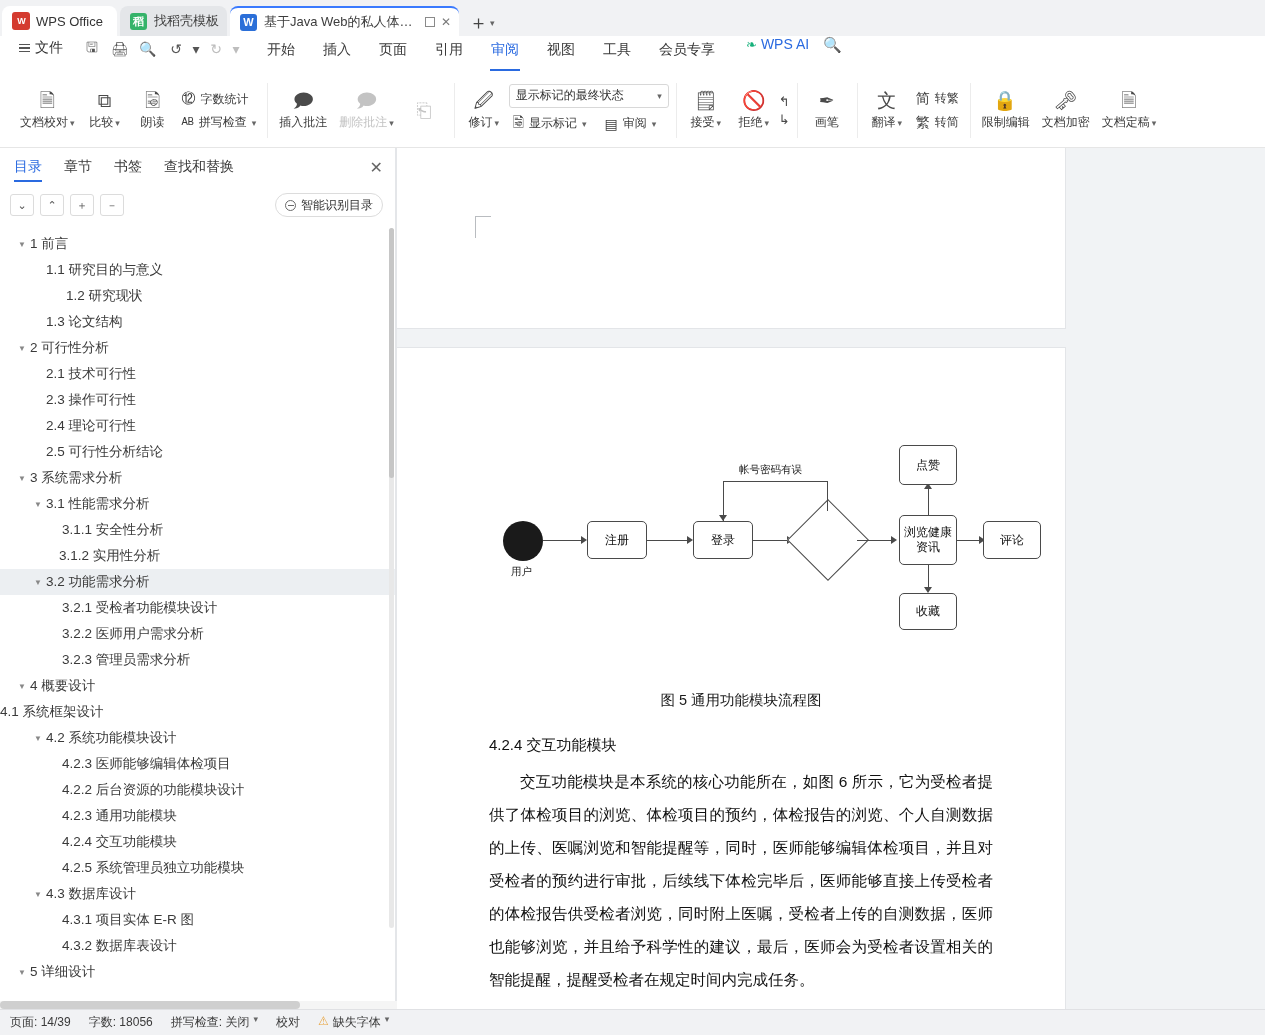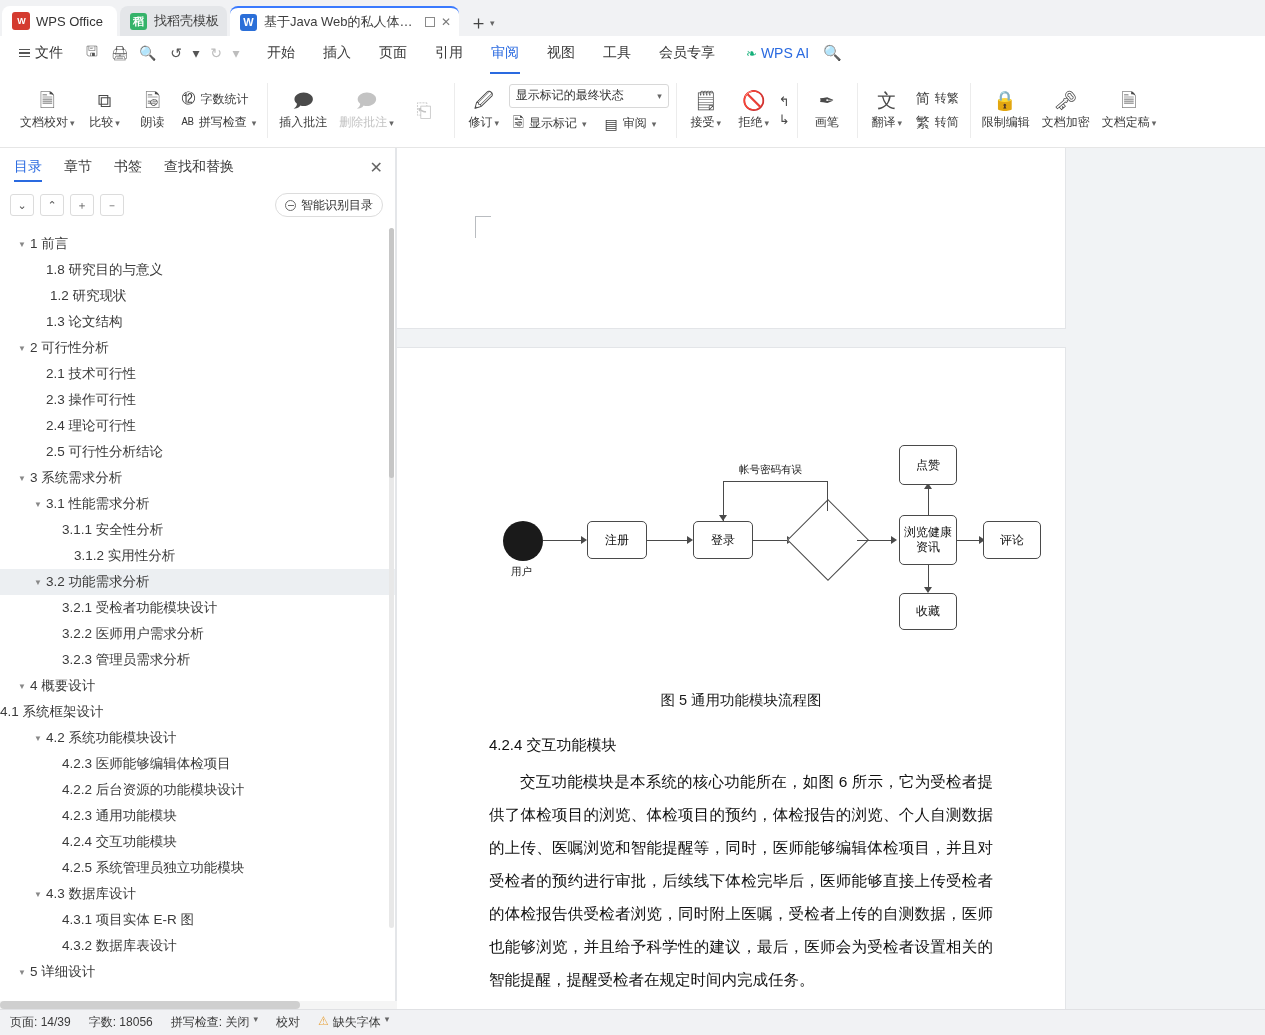--- a/index.html
+++ b/index.html
@@ -41,21 +41,21 @@
   .ico-doc { background: #2b6fd8; }
   .tab-title { white-space: nowrap; overflow: hidden; text-overflow: ellipsis; max-width: 150px; text-align: right; }
   .tab-ctrls { display: flex; align-items: center; gap: 6px; margin-left: 4px; color: #7a7a7a; font-size: 12px; }
   .sq { width: 10px; height: 10px; border: 1px solid #8a8a8a; display: inline-block; }
   .newtab { display: flex; align-items: center; gap: 2px; margin-left: 10px; padding-bottom: 4px; color: #444; }
   .newtab .plus { font-size: 19px; line-height: 1; }
   .caret { font-size: 9px; color: #666; }
 
   
   .menubar {
-    height: 34px; background: #ffffff; display: flex; align-items: center;
+    height: 34px; background: #ffffff; display: flex; align-items: flex-start;
     padding-left: 10px; font-size: 14px; color: #333; gap: 0;
   }
   .menu-file {
     display: flex; align-items: center; gap: 5px; padding: 3px 9px; margin-right: 6px;
     font-size: 14px; color: #333;
   }
   .hamb { display: inline-flex; flex-direction: column; gap: 2px; }
   .hamb i { display: block; width: 11px; height: 1.5px; background: #555; }
   .qa { width: 28px; height: 26px; display: flex; align-items: center; justify-content: center; color: #555; font-size: 14px; }
   .qa.dim { color: #bdbdbd; }
@@ -409,23 +409,23 @@
           <span>智能识别目录</span>
         </div>
       </div>
 
       <div class="toc">
         <div class="toc-row" style="padding-left:14px">
           <span class="tri">▼</span>
           <span class="toc-label">1 前言</span>
         </div>
         <div class="toc-row" style="padding-left:46px">
-          <span class="toc-label">1.8 研究目的与意义</span>
-        </div>
-        <div class="toc-row" style="padding-left:50px">
+          <span class="toc-label">1.1 研究目的与意义</span>
+        </div>
+        <div class="toc-row" style="padding-left:66px">
           <span class="toc-label">1.2 研究现状</span>
         </div>
         <div class="toc-row" style="padding-left:46px">
           <span class="toc-label">1.3 论文结构</span>
         </div>
         <div class="toc-row" style="padding-left:14px">
           <span class="tri">▼</span>
           <span class="toc-label">2 可行性分析</span>
         </div>
         <div class="toc-row" style="padding-left:46px">
@@ -444,21 +444,21 @@
           <span class="tri">▼</span>
           <span class="toc-label">3 系统需求分析</span>
         </div>
         <div class="toc-row" style="padding-left:30px">
           <span class="tri">▼</span>
           <span class="toc-label">3.1 性能需求分析</span>
         </div>
         <div class="toc-row" style="padding-left:62px">
           <span class="toc-label">3.1.1 安全性分析</span>
         </div>
-        <div class="toc-row" style="padding-left:74px">
+        <div class="toc-row" style="padding-left:59px">
           <span class="toc-label">3.1.2 实用性分析</span>
         </div>
         <div class="toc-row sel" style="padding-left:30px">
           <span class="tri">▼</span>
           <span class="toc-label">3.2 功能需求分析</span>
         </div>
         <div class="toc-row" style="padding-left:62px">
           <span class="toc-label">3.2.1 受检者功能模块设计</span>
         </div>
         <div class="toc-row" style="padding-left:62px">

